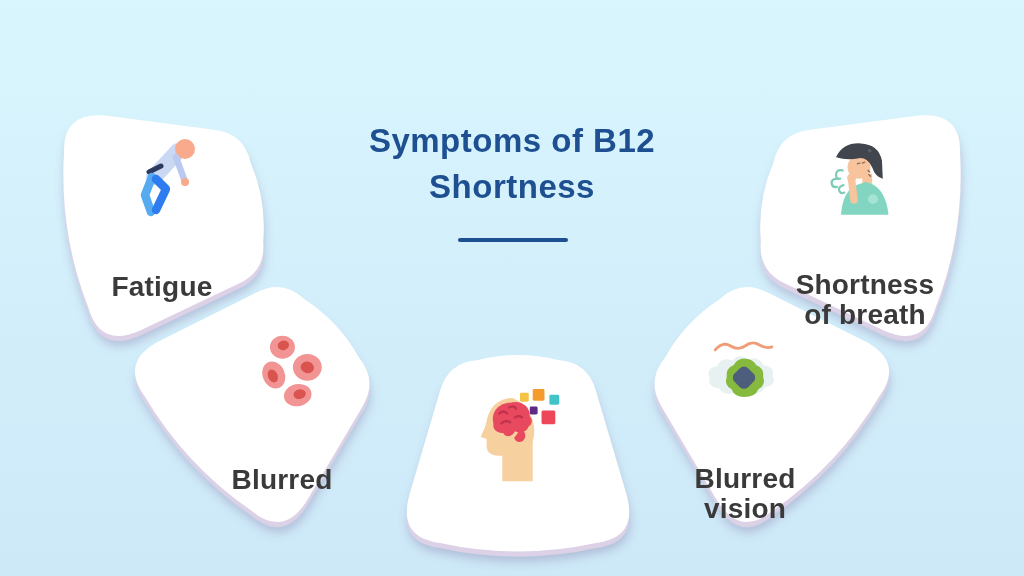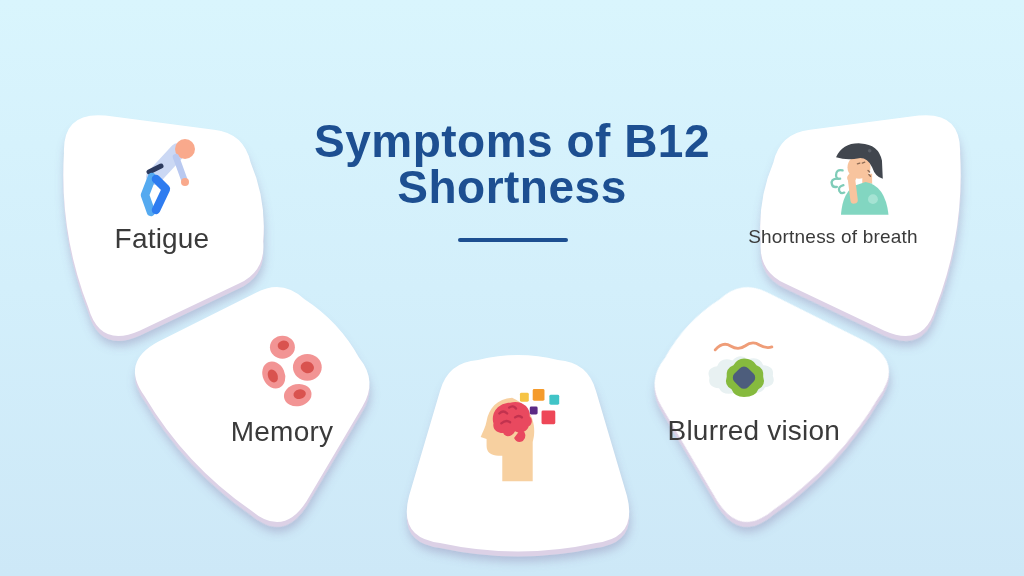--- a/index.html
+++ b/index.html
@@ -4,35 +4,35 @@
 <style>
   html,body{margin:0;padding:0;background:#9fb8c6;}
   .stage{
     position:relative;width:1024px;height:576px;overflow:hidden;
     background:linear-gradient(180deg,#d9f5fd 0%,#d3effb 50%,#cde8f7 100%);
     font-family:"Liberation Sans","DejaVu Sans",sans-serif;
   }
   .shapes{position:absolute;left:0;top:0;width:1024px;height:576px;}
   .title{
     position:absolute;left:312px;top:118px;width:400px;text-align:center;
-    color:#1d4f91;font-weight:bold;font-size:46px;line-height:46px;letter-spacing:.5px;
+    color:#1d4f91;font-weight:bold;font-size:33px;line-height:46px;letter-spacing:.5px;
   }
   .title-underline{
     position:absolute;left:458px;top:238px;width:110px;height:4px;
     background:#1d4f91;border-radius:2px;
   }
   .card-label{
     position:absolute;text-align:center;color:#3a3a3a;
-    font-size:28px;line-height:30px;font-weight:400;letter-spacing:.2px;
+    font-size:28px;line-height:30px;font-weight:700;letter-spacing:.2px;margin-top:48px;
   }
   .lab-fatigue{left:72px;top:224px;width:180px;}
   .lab-anemia{left:190px;top:417px;width:184px;}
   .lab-memory{left:382px;top:494px;width:272px;}
-  .lab-blurred{left:650px;top:416px;width:190px;text-align:right;}
-  .lab-breath{left:748px;top:222px;width:170px;font-size:19px;}
+  .lab-blurred{left:650px;top:416px;width:190px;}
+  .lab-breath{left:780px;top:222px;width:170px;font-size:28px;}
   .icon{position:absolute;}
   .ic-fatigue{left:128px;top:134px;width:80px;height:92px;}
   .ic-anemia{left:246px;top:329px;width:92px;height:92px;}
   .ic-memory{left:464px;top:386px;width:106px;height:106px;}
   .ic-blurred{left:696px;top:335px;width:96px;height:70px;}
   .ic-breath{left:818px;top:136px;width:82px;height:82px;}
 </style>
 </head>
 <body>
 
@@ -83,21 +83,21 @@
   <svg class="icon ic-anemia" viewBox="0 0 96 96" aria-hidden="true">
     <ellipse cx="38" cy="19" rx="13" ry="12" fill="#f29494"></ellipse>
     <ellipse cx="39" cy="17" rx="6" ry="5" fill="#d9534f" transform="rotate(-15 39 17)"></ellipse>
     <ellipse cx="64" cy="40" rx="15" ry="14" fill="#f29494"></ellipse>
     <ellipse cx="64" cy="40" rx="7" ry="6" fill="#d9534f" transform="rotate(15 64 40)"></ellipse>
     <ellipse cx="29" cy="48" rx="11.5" ry="14.5" fill="#f29494" transform="rotate(-24 29 48)"></ellipse>
     <ellipse cx="28" cy="49" rx="5" ry="7" fill="#d9534f" transform="rotate(-24 28 49)"></ellipse>
     <ellipse cx="54" cy="69" rx="14.5" ry="11.5" fill="#f29494" transform="rotate(-12 54 69)"></ellipse>
     <ellipse cx="56" cy="68" rx="6.5" ry="5" fill="#d9534f" transform="rotate(-12 56 68)"></ellipse>
   </svg>
-  <div class="card-label lab-anemia">Memory</div>
+  <div class="card-label lab-anemia">Blurred</div>
 
   <svg class="icon ic-memory" viewBox="0 0 108 108" aria-hidden="true">
     <path d="M49 12 C34 13 25 23 23 36 C22 42 19 47 17 52 L23 54 L23 61 C23 68 28 71 35 71 L39 71 L39 97 L70 97 L70 57 C74 45 72 22 49 12 Z" fill="#f7d0a0"></path>
     <path d="M30 38 C27 26 36 17 47 17 C58 14 68 21 67 31 C70 33 70 39 66 41 C64 47 57 49 52 46 C49 52 42 53 40 48 C33 48 29 44 30 38 Z" fill="#e9495f"></path>
     <path d="M58 43 Q66 50 60 56 Q54 59 51 53 Q55 48 58 43 Z" fill="#e9495f"></path>
     <g stroke="#c2324e" stroke-width="2.4" fill="none" stroke-linecap="round">
       <path d="M36 28 q4 -4 8 0"></path>
       <path d="M46 22 q4 -3 7 1"></path>
       <path d="M38 38 q5 -4 9 -1"></path>
       <path d="M52 32 q4 -3 7 0"></path>

